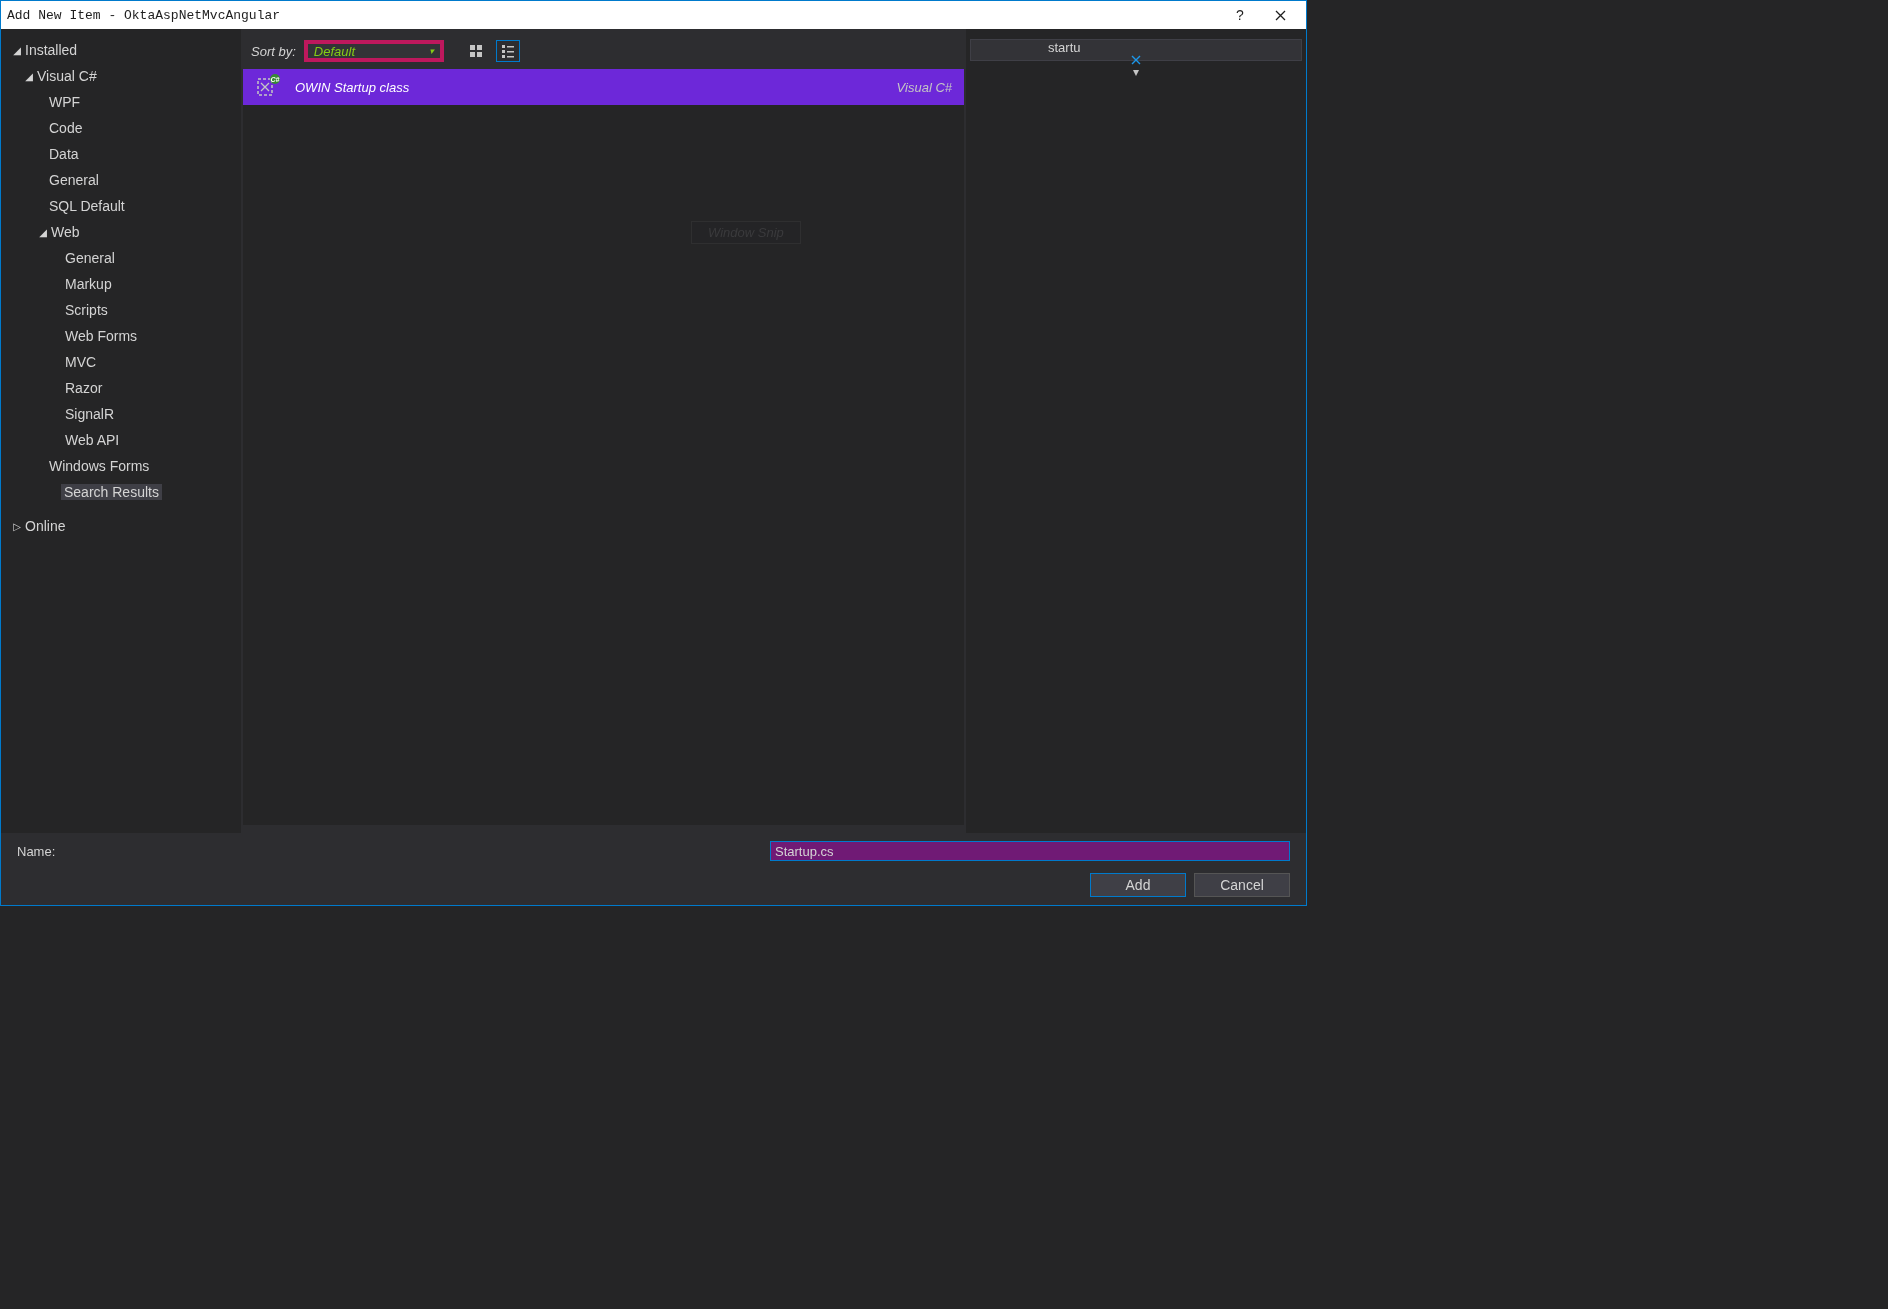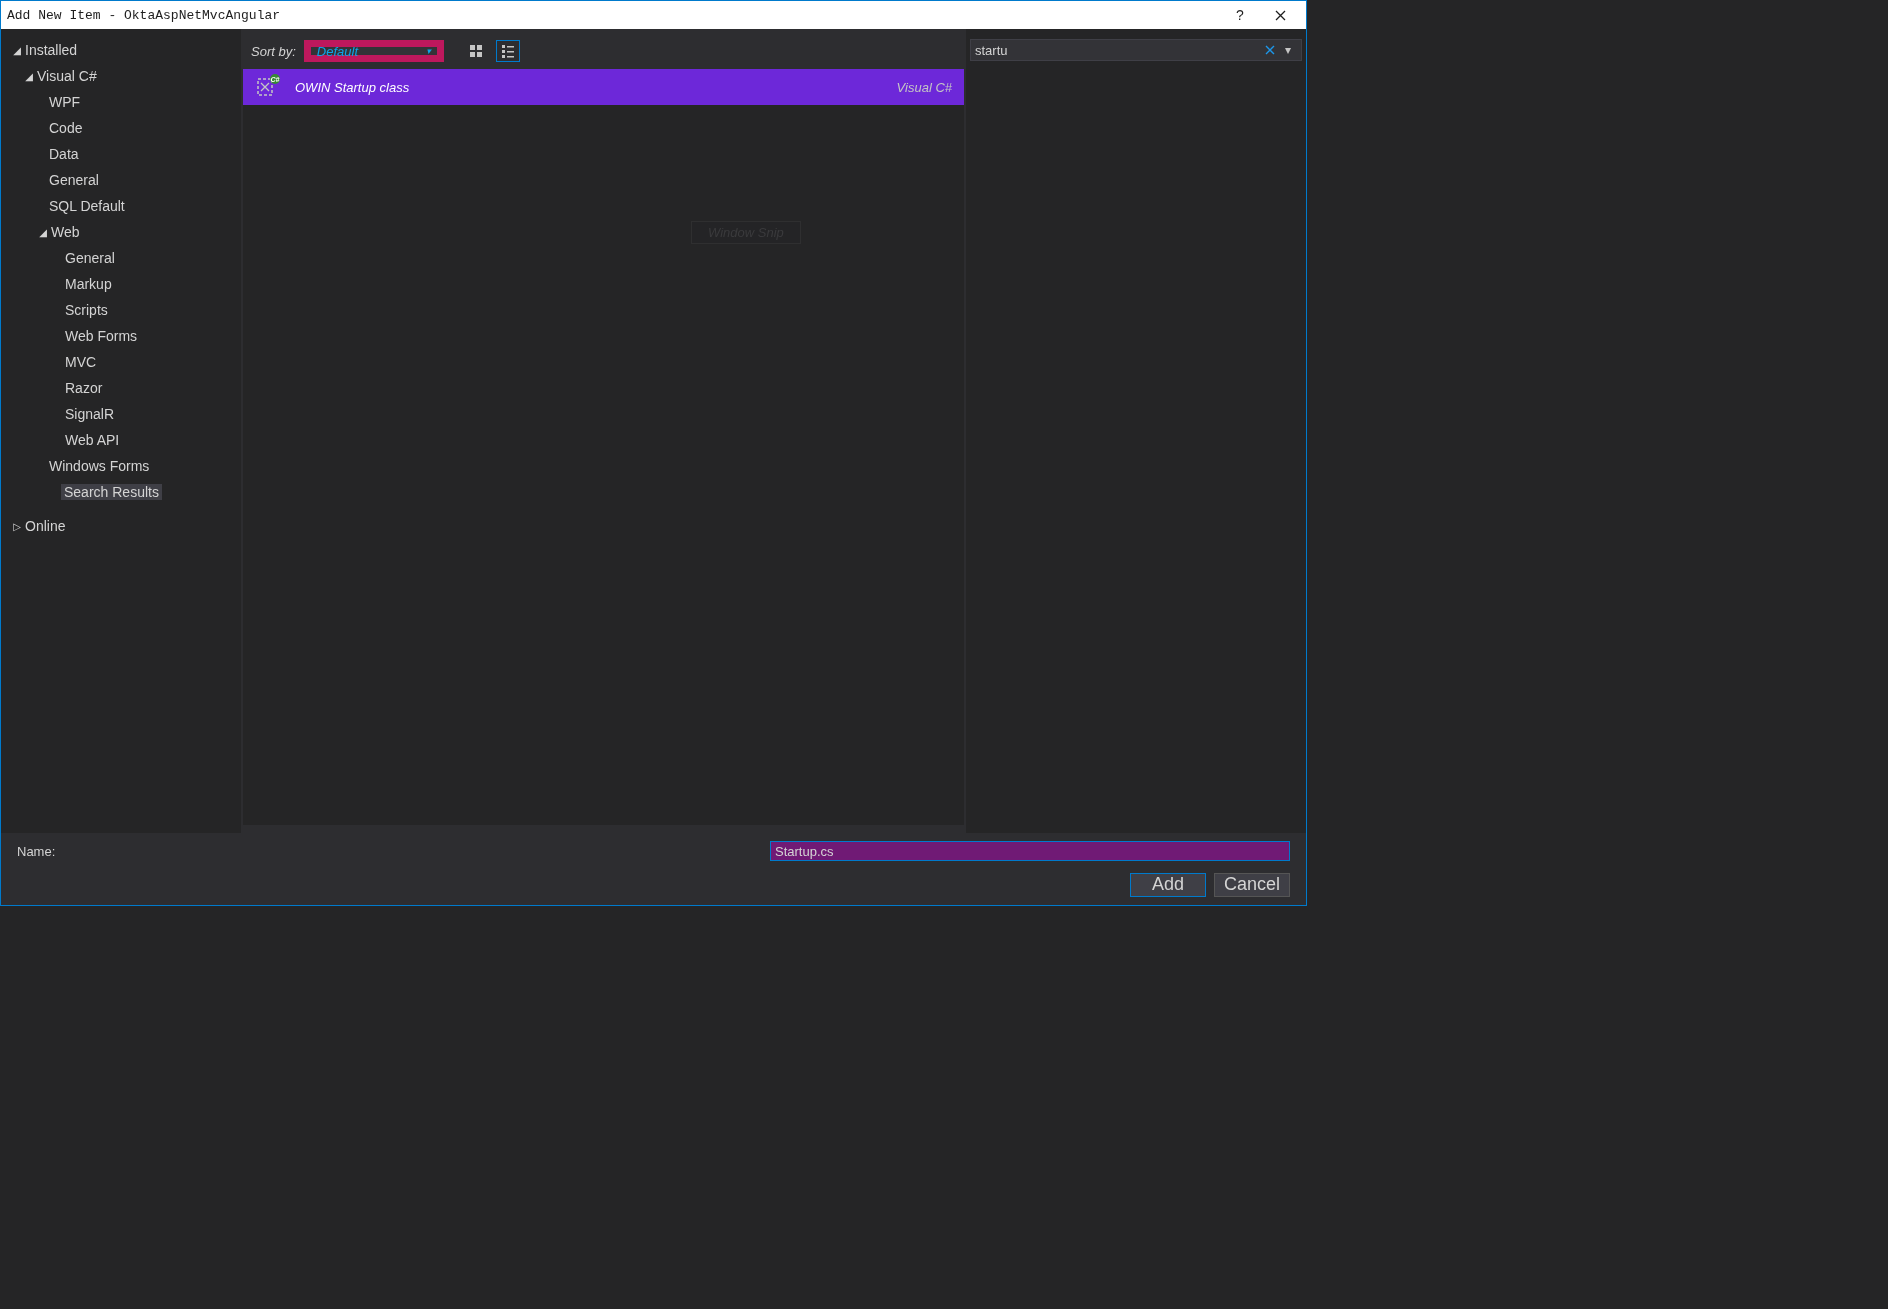--- a/index.html
+++ b/index.html
@@ -88,22 +88,22 @@
       height: 28px;
       display: flex;
       align-items: center;
       padding: 0 10px;
       gap: 8px;
       color: #d4d4d4;
       font-size: 13px;
     }
     .sort-select {
       background: #333337;
-      border: 7px solid #be185d;
-      color: #0ea5e9;
+      border: 4px solid #be185d;
+      color: #84cc16;
       height: 22px;
       width: 140px;
       padding: 0 6px;
       display: flex;
       align-items: center;
       justify-content: space-between;
       cursor: pointer;
       font-size: 13px;
     }
     .view-btn {
@@ -168,20 +168,21 @@
       font-size: 13px;
     }
     .search-box {
       background: #333337;
       border: 1px solid #3f3f46;
       margin: 10px 4px 8px 4px;
       height: 22px;
       display: flex;
       align-items: center;
       padding: 0 4px;
+      flex-direction: column;
     }
     .search-input {
       background: transparent;
       border: none;
       outline: none;
       color: #d4d4d4;
       flex: 1;
       font-size: 13px;
     }
     .search-icon-btn {
@@ -228,28 +229,29 @@
       padding: 0 4px;
       font-size: 13px;
       outline: none;
     }
     .button-row {
       display: flex;
       justify-content: flex-end;
       gap: 8px;
     }
     .dialog-btn {
-      width: 76px;
+      width: 96px;
       height: 24px;
       background: #3f3f46;
       border: 1px solid #555;
       color: #d4d4d4;
-      font-size: 18px;
-      cursor: pointer;
-      display: flex;
+      font-size: 14px;
+      cursor: pointer;
+      display: flex;
+      align-items: center;
       justify-content: center;
     }
     .dialog-btn.primary {
       border: 1px solid #007acc;
     }
   </style>
 </head>
 <body>
 
 <div class="titlebar">

